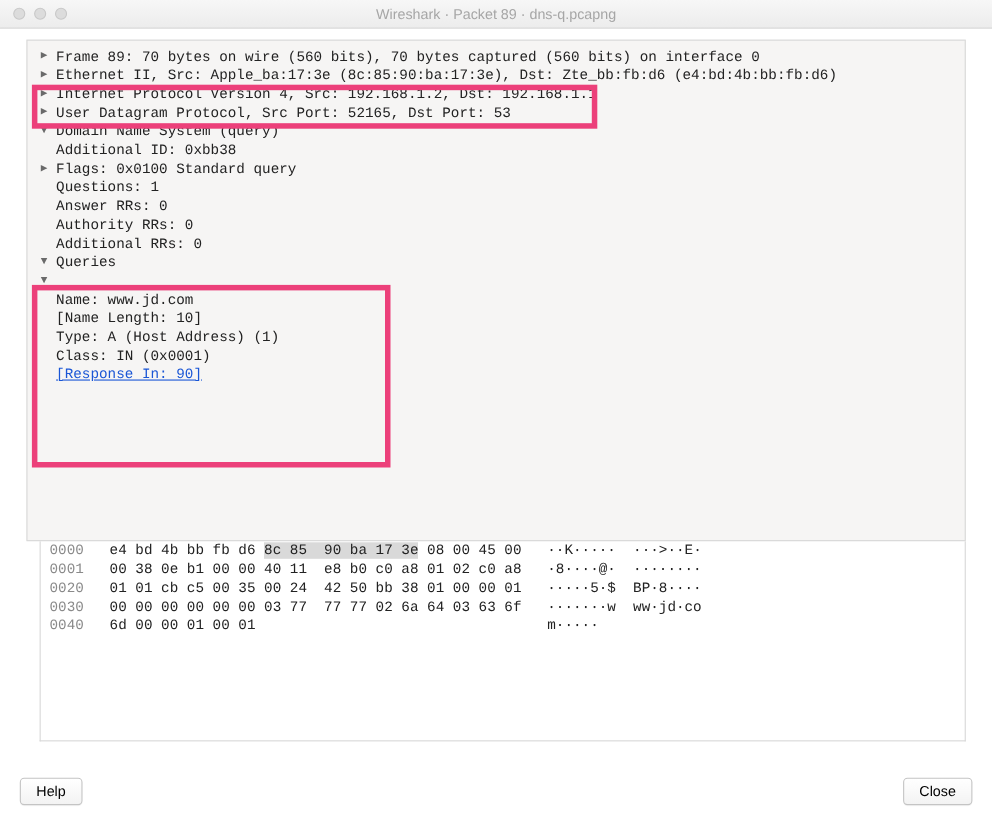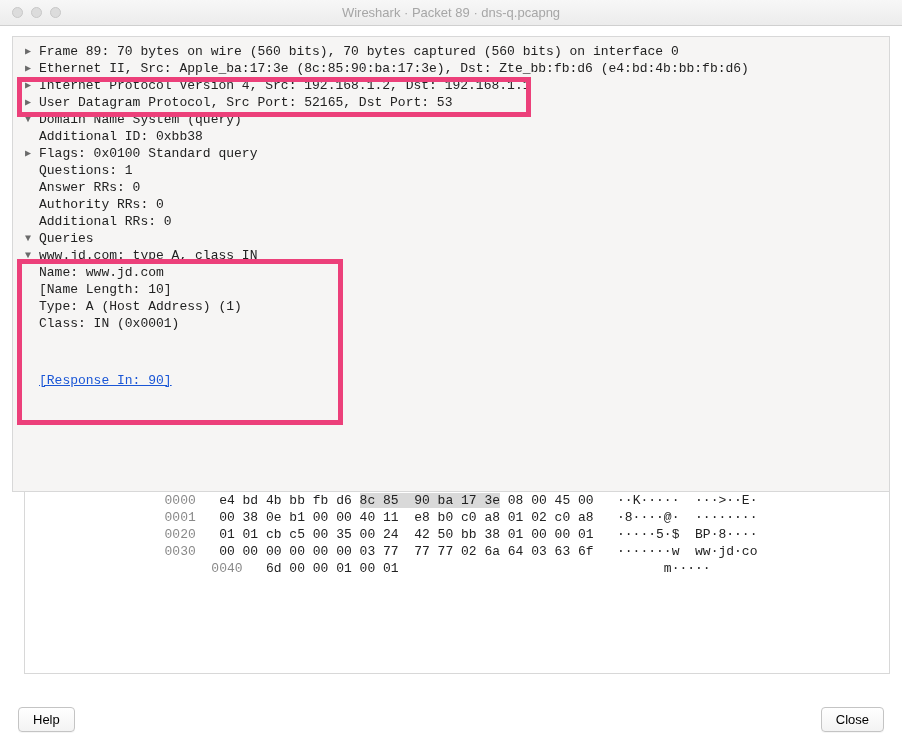--- a/index.html
+++ b/index.html
@@ -15,21 +15,21 @@
     background: linear-gradient(#f7f7f7, #ececec);
     border-bottom: 1px solid #d0d0d0;
     display: flex;
     align-items: center;
     position: relative;
     user-select: none;
   }
   .traffic-dots { display:flex; gap:8px; padding-left:12px; }
   .dot { width:11px; height:11px; border-radius:50%; background:#dcdcdc; border:1px solid #c8c8c8; }
   .title-text { position:absolute; left:0; right:0; text-align:center; color:#a6a6a6; font-size:13px; }
-  .content { position:relative; padding: 0 12px; text-align: center; }
+  .content { position:relative; padding: 0 24px; }
 
   .tree-pane {
     margin-top: 10px;
     border: 1px solid #d8d8d8;
     height: 456px;
     overflow: hidden;
     background: #f6f5f4;
     position: relative;
   }
   .tree-inner { padding: 6px 0 6px 0; position:relative; z-index:2; }
@@ -51,21 +51,21 @@
     text-align:center;
     margin-right:4px;
     user-select:none;
   }
   .tree-pane .arrow.down::before { content:"▼"; }
   .tree-pane .arrow.right::before { content:"▶"; }
   .tree-pane .arrow.none::before { content:" "; }
   .indent-1 { padding-left: 26px; }
   .indent-2 { padding-left: 44px; }
   .indent-3 { padding-left: 62px; }
-  a.resp-link { color:#1a56d6; text-decoration: underline; margin-top: 40px; }
+  a.resp-link { color:#1a56d6; text-decoration: underline; }
 
   
   .hl { position:absolute; border:5px solid #ec407a; z-index:3; pointer-events:none; }
 
   .hex-pane {
     border-left: 1px solid #d8d8d8;
     border-right: 1px solid #d8d8d8;
     border-bottom: 1px solid #d8d8d8;
     height: 182px;
     background:#fff;
@@ -116,21 +116,21 @@
       <div class="row"><span class="arrow right"></span><span>Internet Protocol Version 4, Src: 192.168.1.2, Dst: 192.168.1.1</span></div>
       <div class="row"><span class="arrow right"></span><span>User Datagram Protocol, Src Port: 52165, Dst Port: 53</span></div>
       <div class="row"><span class="arrow down"></span><span>Domain Name System (query)</span></div>
       <div class="row indent-1"><span class="arrow none"></span><span>Additional ID: 0xbb38</span></div>
       <div class="row indent-1"><span class="arrow right"></span><span>Flags: 0x0100 Standard query</span></div>
       <div class="row indent-1"><span class="arrow none"></span><span>Questions: 1</span></div>
       <div class="row indent-1"><span class="arrow none"></span><span>Answer RRs: 0</span></div>
       <div class="row indent-1"><span class="arrow none"></span><span>Authority RRs: 0</span></div>
       <div class="row indent-1"><span class="arrow none"></span><span>Additional RRs: 0</span></div>
       <div class="row indent-1"><span class="arrow down"></span><span>Queries</span></div>
-      <div class="row indent-2"><span class="arrow down"></span><span>www.jd.com: type A, class IN</span></div>
+      <div class="row indent-2"><span class="arrow down"></span></div>
       <div class="row indent-3"><span class="arrow none"></span><span>Name: www.jd.com</span></div>
       <div class="row indent-3"><span class="arrow none"></span><span>[Name Length: 10]</span></div>
       <div class="row indent-3"><span class="arrow none"></span><span>Type: A (Host Address) (1)</span></div>
       <div class="row indent-3"><span class="arrow none"></span><span>Class: IN (0x0001)</span></div>
       <div class="row indent-1"><span class="arrow none"></span><a class="resp-link">[Response In: 90]</a></div>
     </div>
   </div>
 
   <div class="hex-pane">
     <div id="hex-container">

